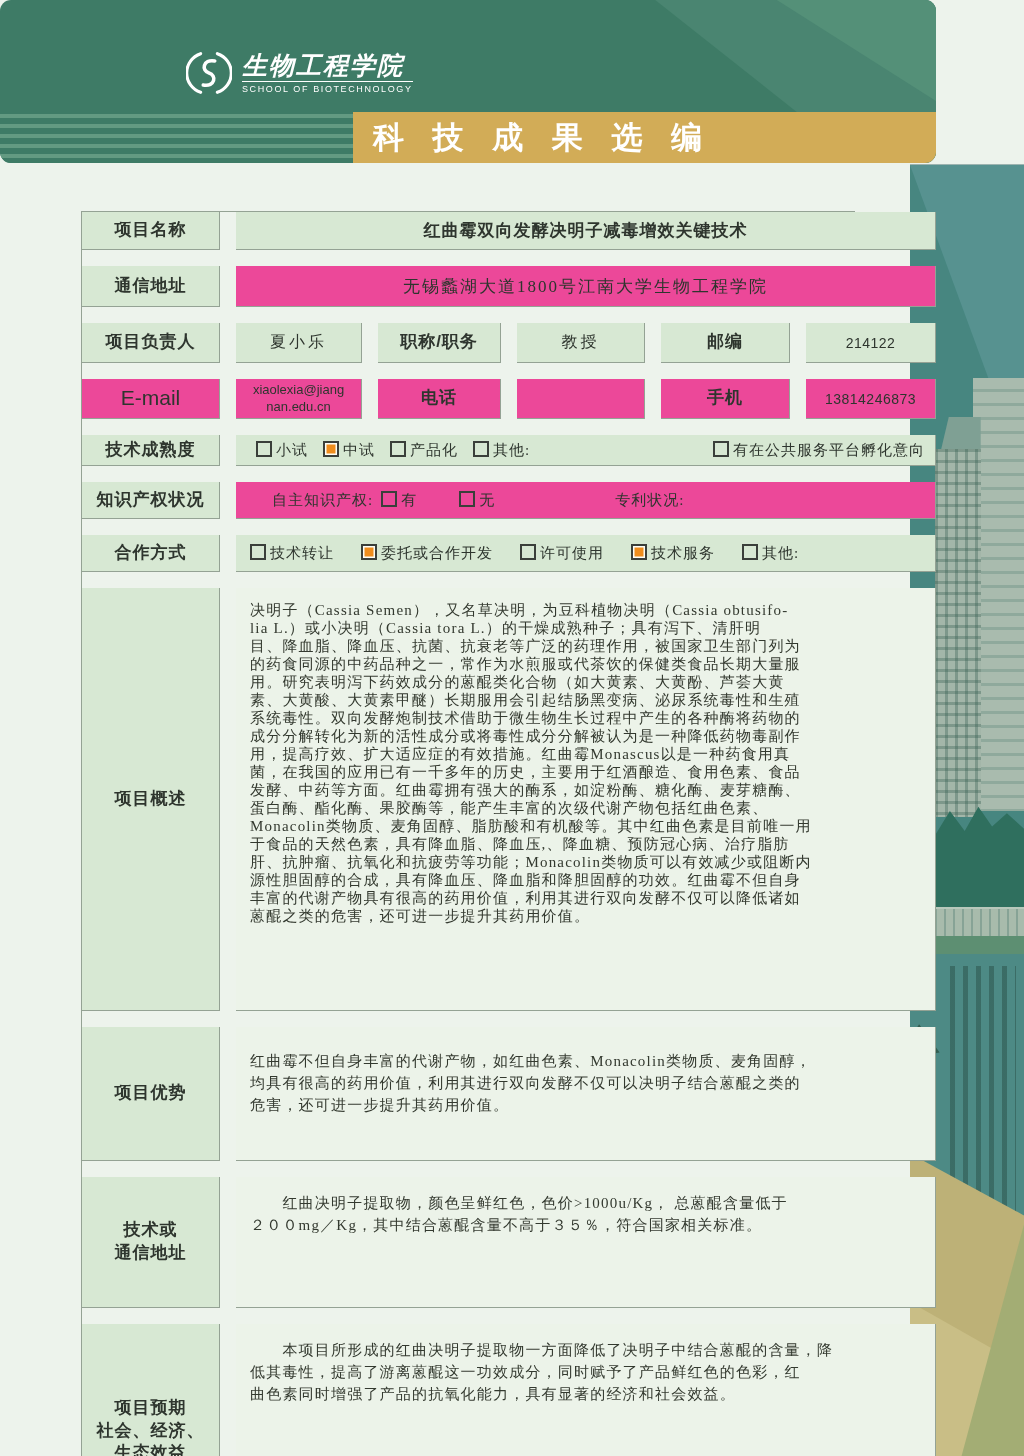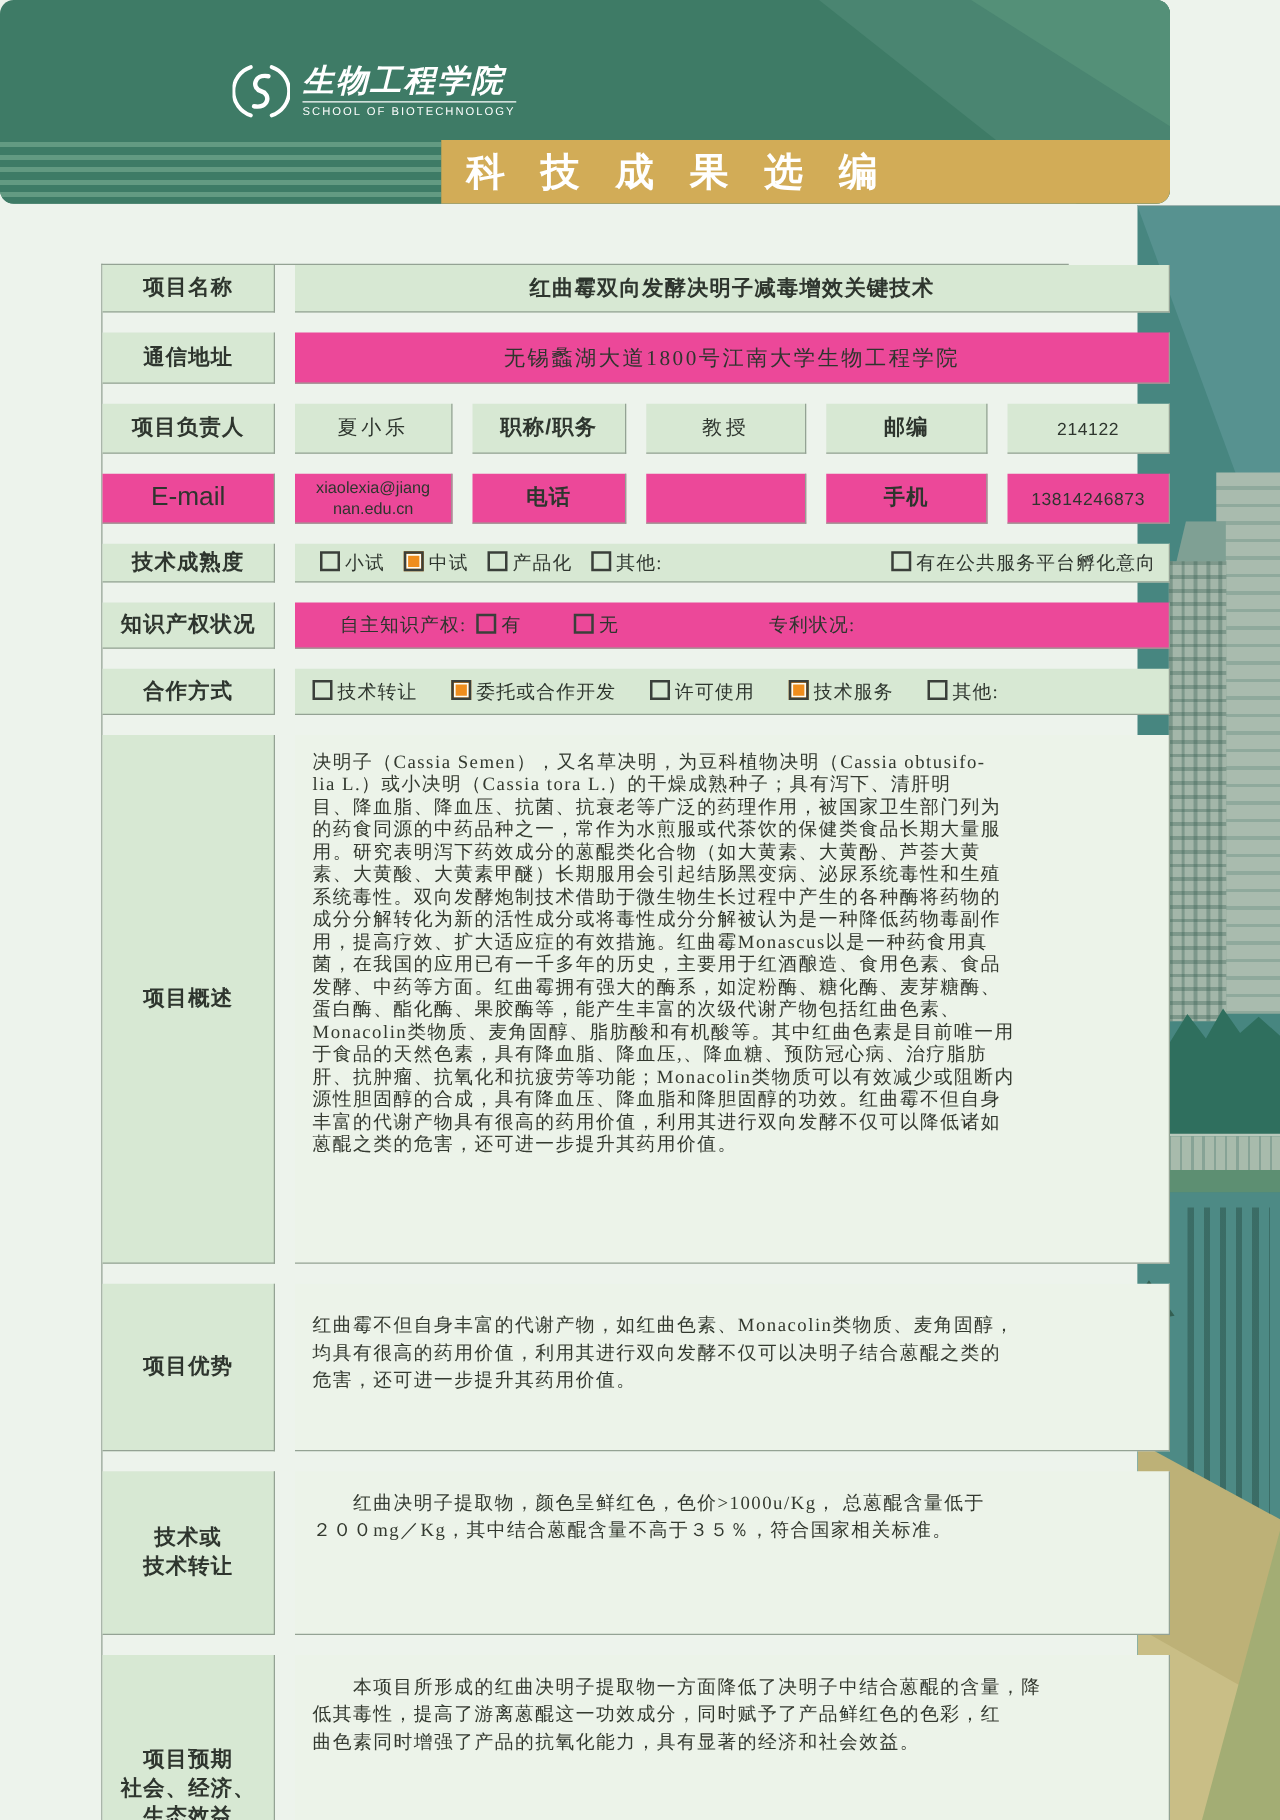--- a/index.html
+++ b/index.html
@@ -246,21 +246,21 @@
   </div>
 
   <div class="cell g lbl">项目优势</div>
   <div class="cell w span5 txt">
     <div class="cell-text pad-top">红曲霉不但自身丰富的代谢产物，如红曲色素、Monacolin类物质、麦角固醇，
 均具有很高的药用价值，利用其进行双向发酵不仅可以决明子结合蒽醌之类的
 危害，还可进一步提升其药用价值。</div>
   </div>
 
   <div class="cell g lbl">技术或
-技术转让</div>
+通信地址</div>
   <div class="cell w span5 txt">
     <div class="cell-text">　　红曲决明子提取物，颜色呈鲜红色，色价&gt;1000u/Kg，  总蒽醌含量低于
 ２００mg／Kg，其中结合蒽醌含量不高于３５％，符合国家相关标准。</div>
   </div>
 
   <div class="cell g lbl">项目预期
 社会、经济、
 生态效益</div>
   <div class="cell w span5 txt">
     <div class="cell-text">　　本项目所形成的红曲决明子提取物一方面降低了决明子中结合蒽醌的含量，降

